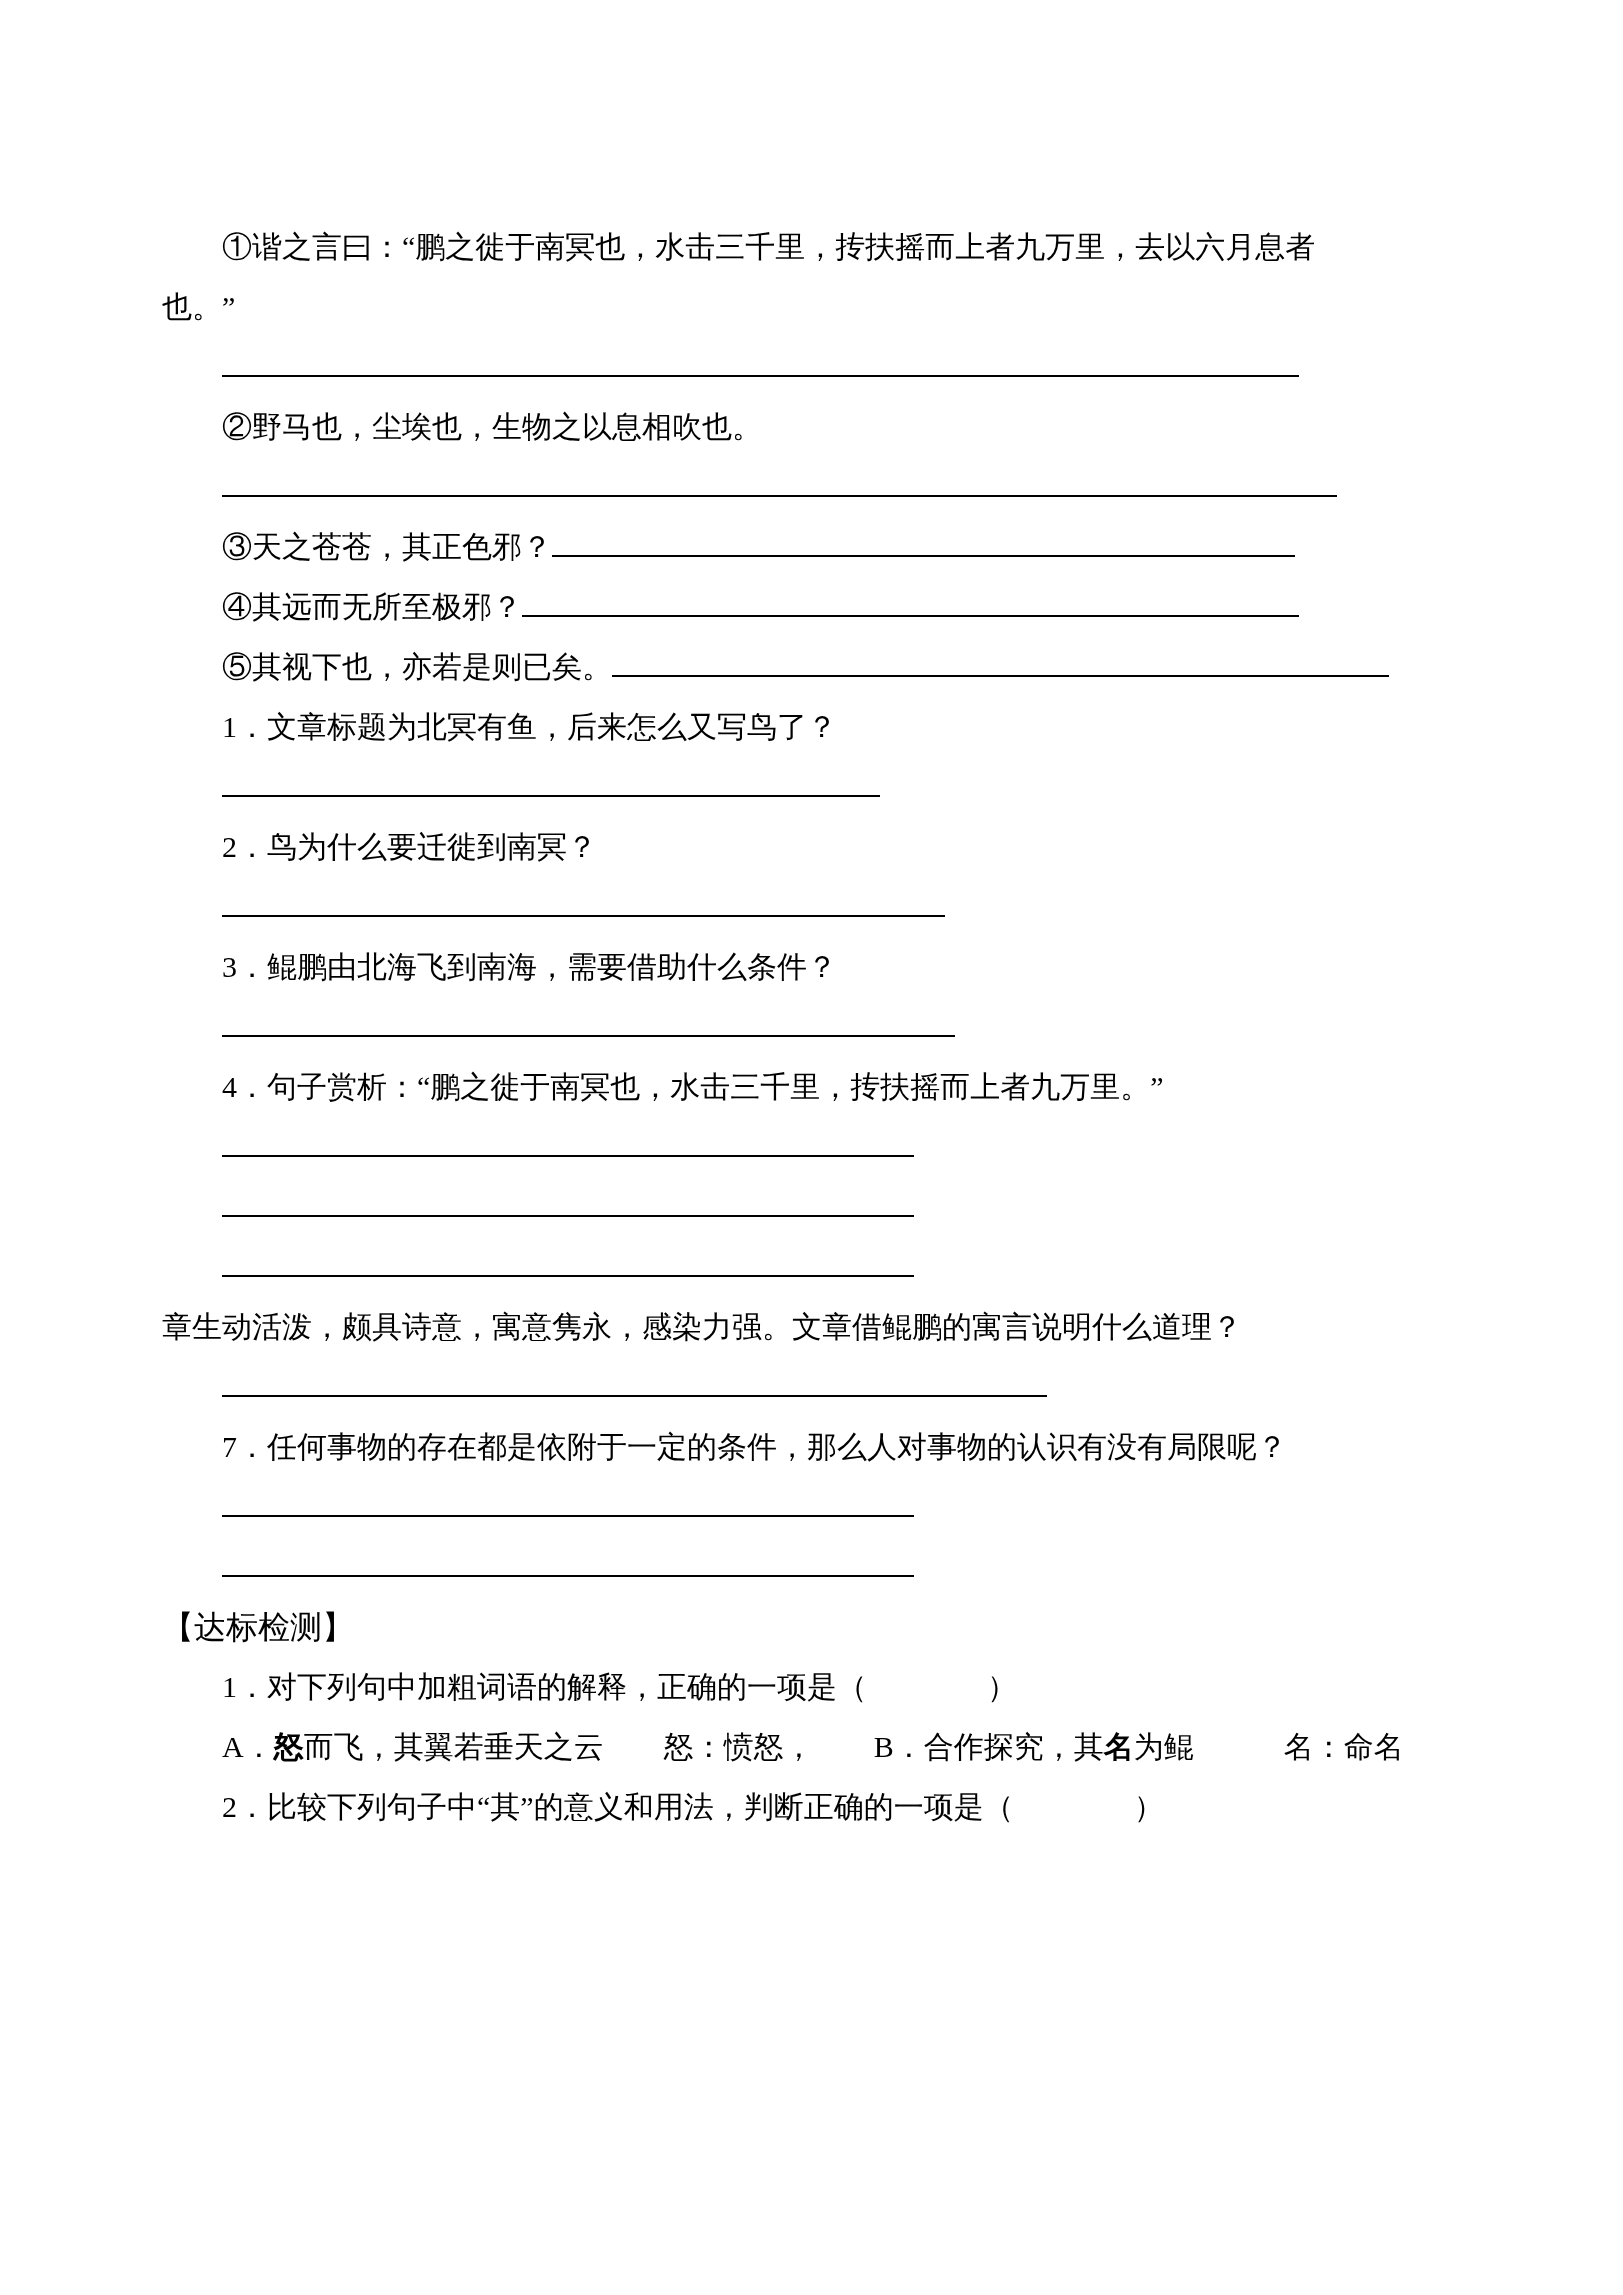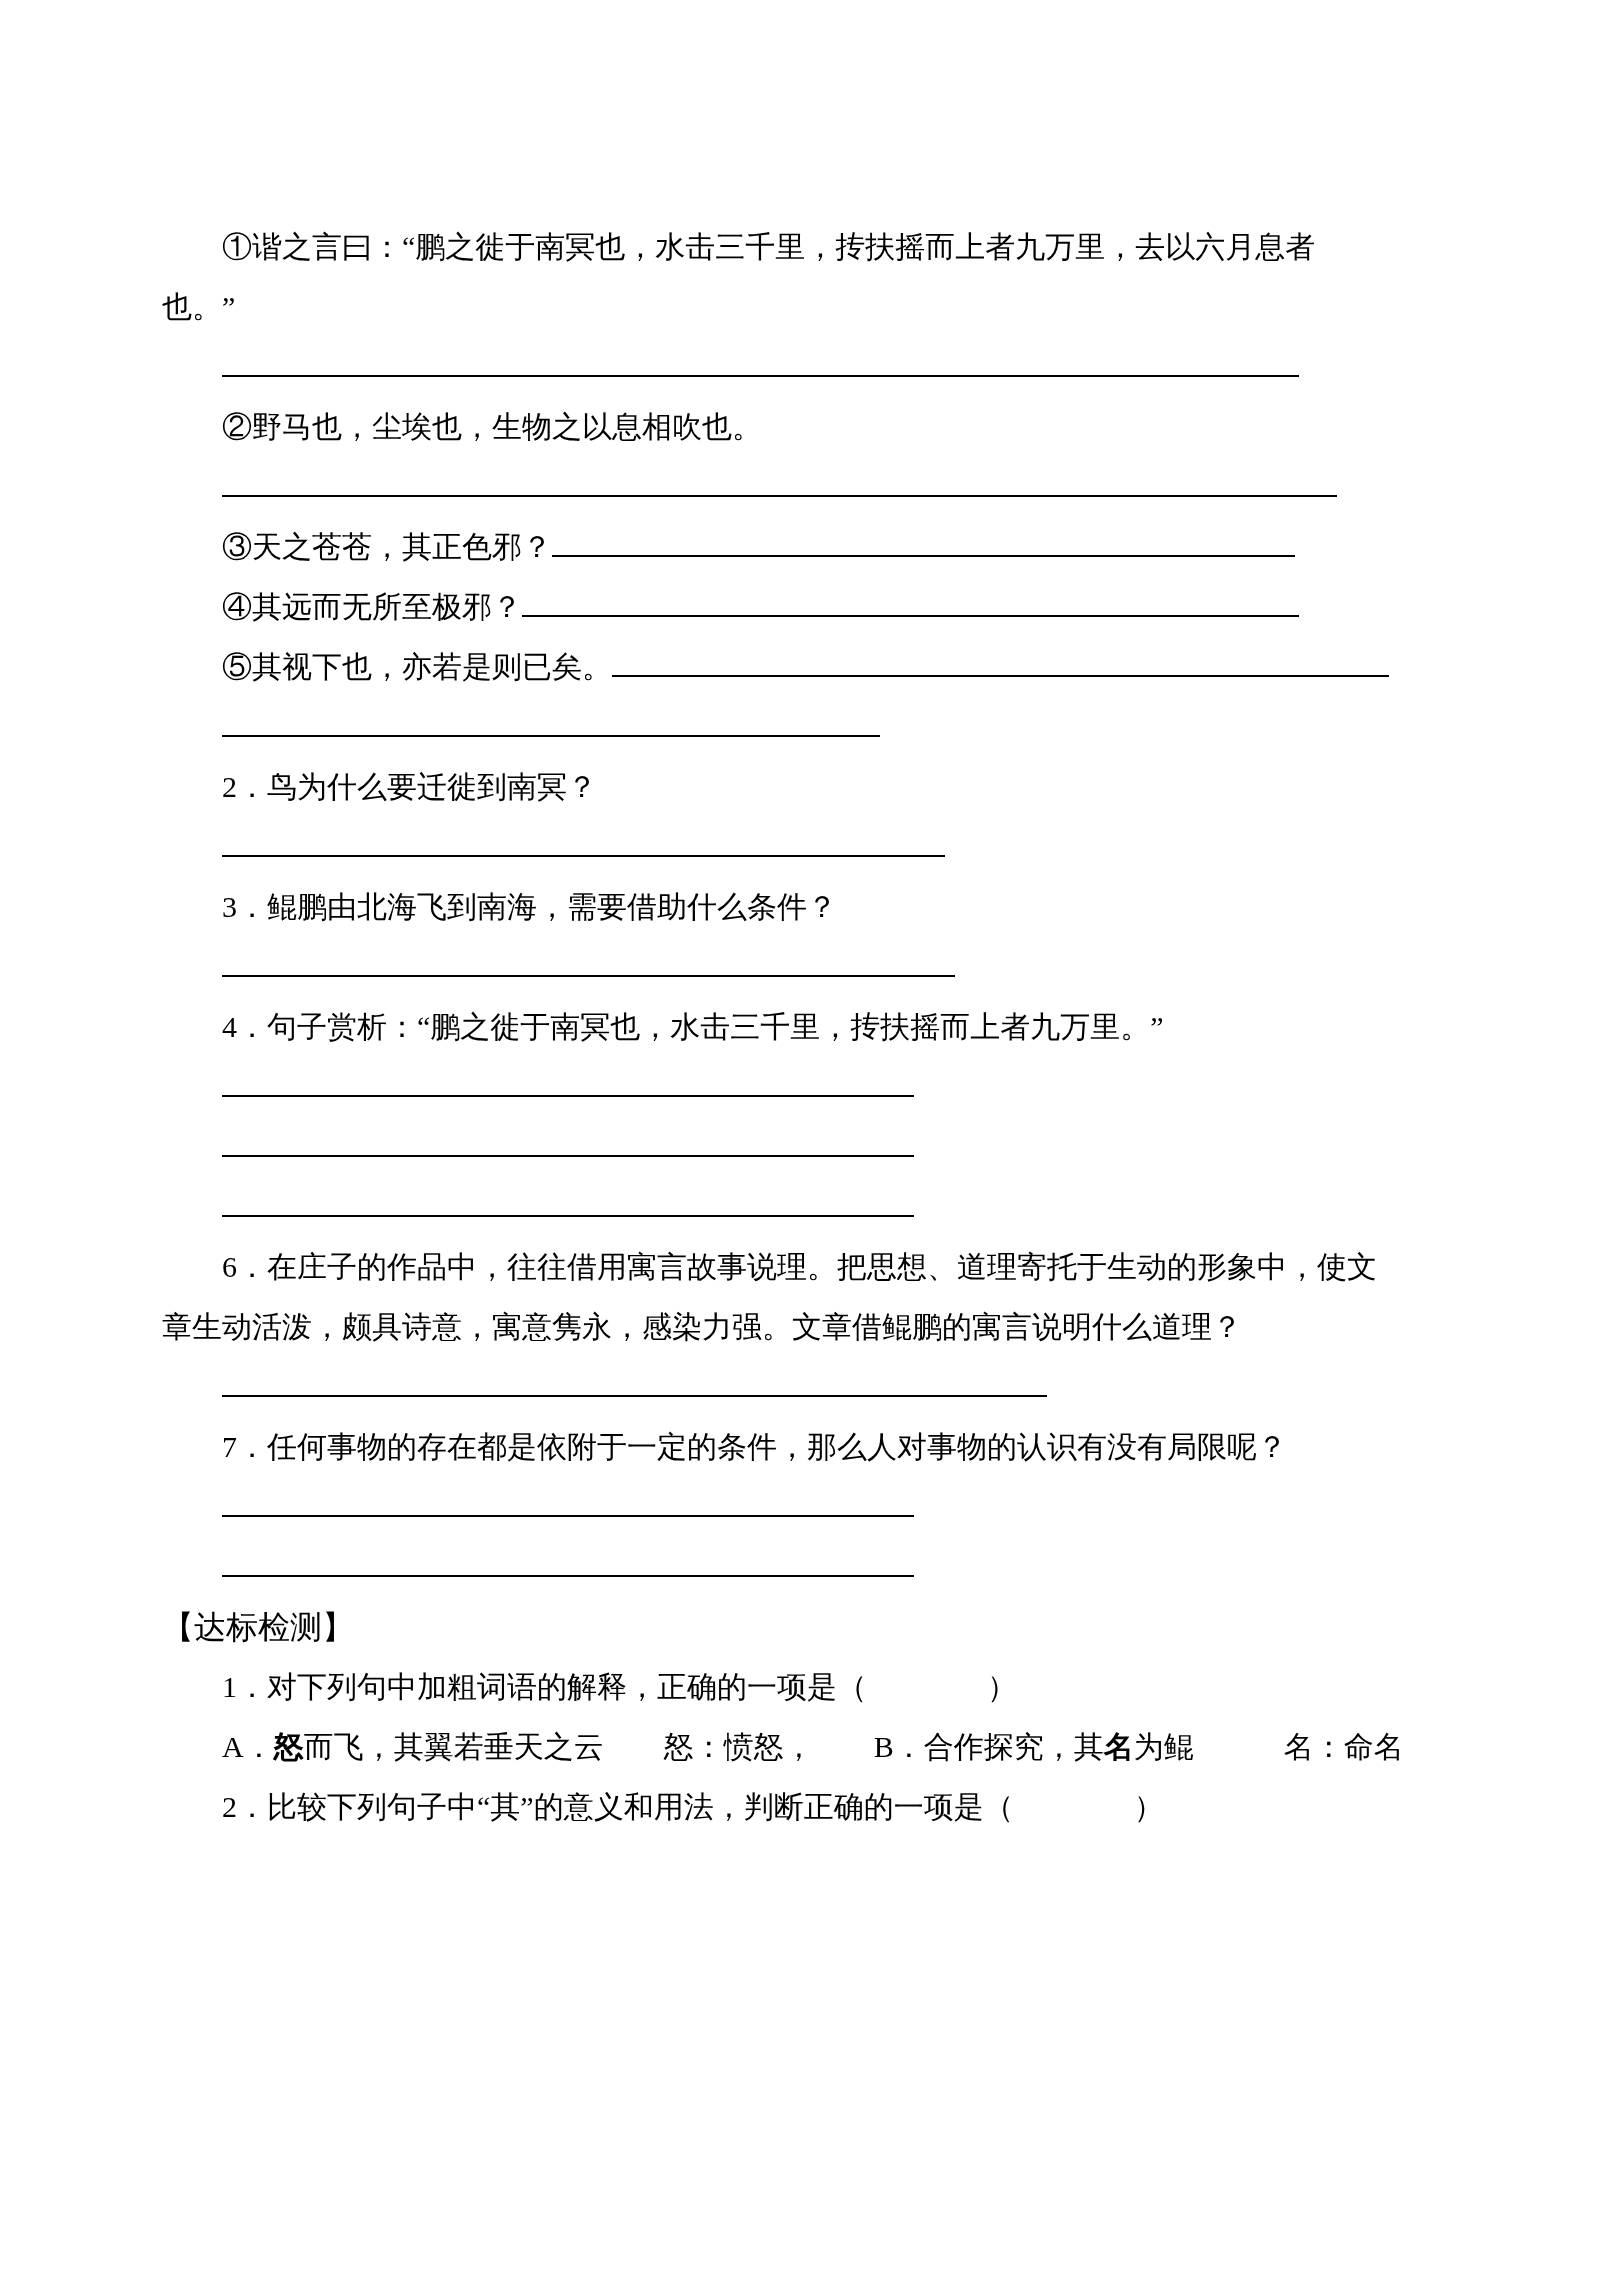--- a/index.html
+++ b/index.html
@@ -57,35 +57,35 @@
     <div class="row indent"><span class="blank" style="width:1077px"></span></div>
 
     <div class="row indent">②野马也，尘埃也，生物之以息相吹也。</div>
     <div class="row indent"><span class="blank" style="width:1115px"></span></div>
 
     <div class="row indent"><span>③天之苍苍，其正色邪？</span><span class="blank" style="width:743px"></span></div>
     <div class="row indent"><span>④其远而无所至极邪？</span><span class="blank" style="width:777px"></span></div>
     <div class="row indent"><span>⑤其视下也，亦若是则已矣。</span><span class="blank" style="width:777px"></span></div>
 
 
+    <div class="row indent">1．文章标题为北冥有鱼，后来怎么又写鸟了？</div>
     <div class="row indent"><span class="blank" style="width:658px"></span></div>
 
     <div class="row indent">2．鸟为什么要迁徙到南冥？</div>
     <div class="row indent"><span class="blank" style="width:723px"></span></div>
 
     <div class="row indent">3．鲲鹏由北海飞到南海，需要借助什么条件？</div>
     <div class="row indent"><span class="blank" style="width:733px"></span></div>
 
     <div class="row indent">4．句子赏析：“鹏之徙于南冥也，水击三千里，抟扶摇而上者九万里。”</div>
     <div class="row indent"><span class="blank" style="width:692px"></span></div>
     <div class="row indent"><span class="blank" style="width:692px"></span></div>
 
     <div class="row indent"><span class="blank" style="width:692px"></span></div>
 
-    <div class="row indent">6．在庄子的作品中，往往借用寓言故事说理。把思想、道理寄托于生动的形象中，使文</div>
     <div class="row">章生动活泼，颇具诗意，寓意隽永，感染力强。文章借鲲鹏的寓言说明什么道理？</div>
     <div class="row indent"><span class="blank" style="width:825px"></span></div>
 
     <div class="row indent">7．任何事物的存在都是依附于一定的条件，那么人对事物的认识有没有局限呢？</div>
     <div class="row indent"><span class="blank" style="width:692px"></span></div>
     <div class="row indent"><span class="blank" style="width:692px"></span></div>
 
     <div class="row test-heading">【达标检测】</div>
 
     <div class="row indent">1．对下列句中加粗词语的解释，正确的一项是（　　　　）</div>

